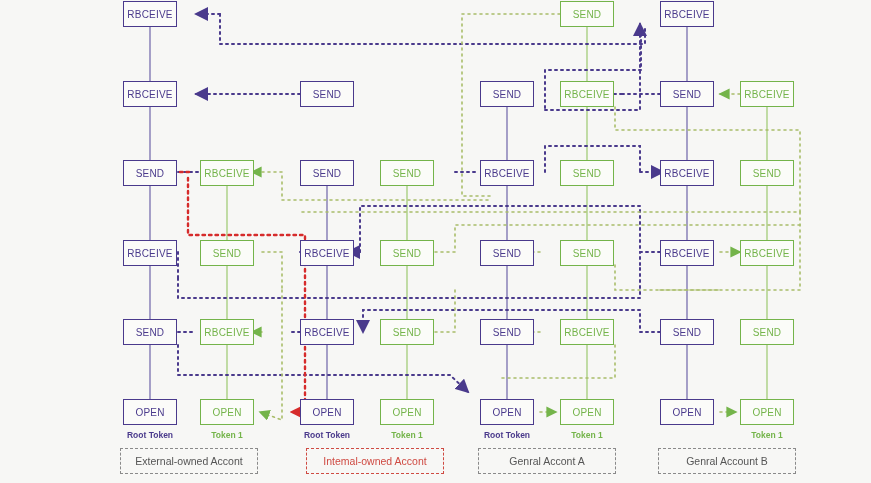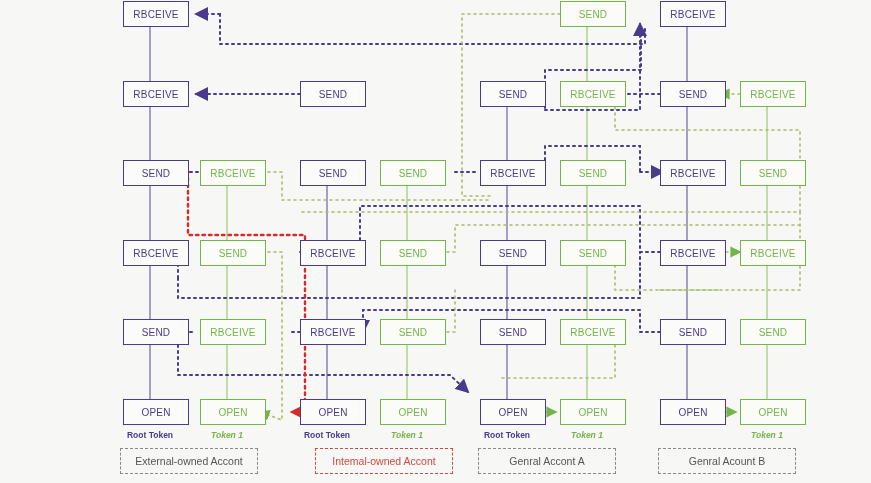--- a/index.html
+++ b/index.html
@@ -8,42 +8,42 @@
     width:871px;height:483px;
     background:#f7f7f5;
     font-family:"Liberation Sans", sans-serif;
     overflow:hidden;
   }
   #stage{position:relative;width:871px;height:483px;}
   #wires{position:absolute;left:0;top:0;width:871px;height:483px;}
 
   .node{
     position:absolute;
-    width:66px;height:26px;
+    width:54px;height:26px;
     box-sizing:border-box;
     border:1.6px solid #4a3a8c;
     background:#fbfbf9;
     color:#4a3a8c;
     font-size:10px;
     letter-spacing:.2px;
     display:flex;align-items:center;justify-content:center;
     z-index:5;
   }
   .node.green{border-color:#74b44a;color:#74b44a;background:#fbfcf8;}
 
   .collabel{
     position:absolute;
     font-size:8.5px;
     color:#4a3a8c;
     text-align:center;
     width:90px;
     z-index:5;
     font-weight:bold;
   }
-  .collabel.green{color:#74b44a;font-style:italic;}
+  .collabel.green{color:#74b44a;}
 
   .group{
     position:absolute;
     box-sizing:border-box;
     border:1.3px dashed #8a8a8a;
     background:transparent;
     height:26px;
     display:flex;align-items:center;justify-content:center;
     font-size:10.5px;
     color:#555;
@@ -181,18 +181,18 @@
       <div class="collabel" style="left: 105px; top: 430px;">Root Token</div>
       <div class="collabel green" style="left: 182px; top: 430px;">Token 1</div>
       <div class="collabel" style="left: 282px; top: 430px;">Root Token</div>
       <div class="collabel green" style="left: 362px; top: 430px;">Token 1</div>
       <div class="collabel" style="left: 462px; top: 430px;">Root Token</div>
       <div class="collabel green" style="left: 542px; top: 430px;">Token 1</div>
       <div class="collabel green" style="left: 722px; top: 430px;">Token 1</div>
     </div>
   <div id="groups-layer">
       <div class="group" style="left: 120px; top: 448px; width: 138px;">External-owned Accont</div>
-      <div class="group red" style="left: 315px; top: 448px; width: 138px;">Intemal-owned Accont</div>
+      <div class="group red" style="left: 306px; top: 448px; width: 138px;">Intemal-owned Accont</div>
       <div class="group" style="left: 478px; top: 448px; width: 138px;">Genral Accont A</div>
-      <div class="group" style="left: 658px; top: 448px; width: 138px;">Genral Acount B</div>
+      <div class="group" style="left: 658px; top: 448px; width: 138px;">Genral Account B</div>
     </div>
 
 </div>
 
 </body></html>

